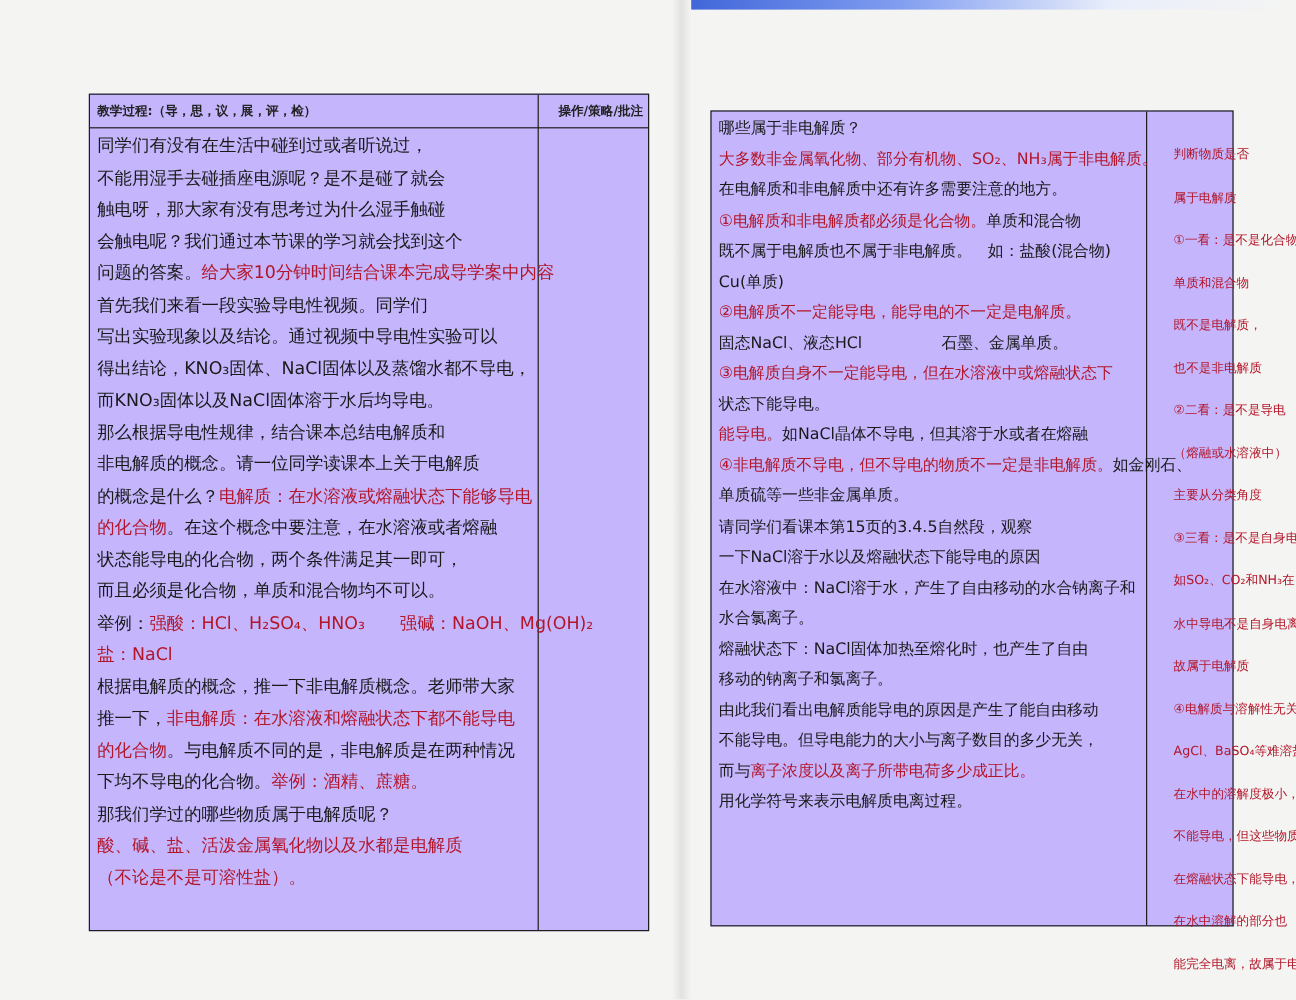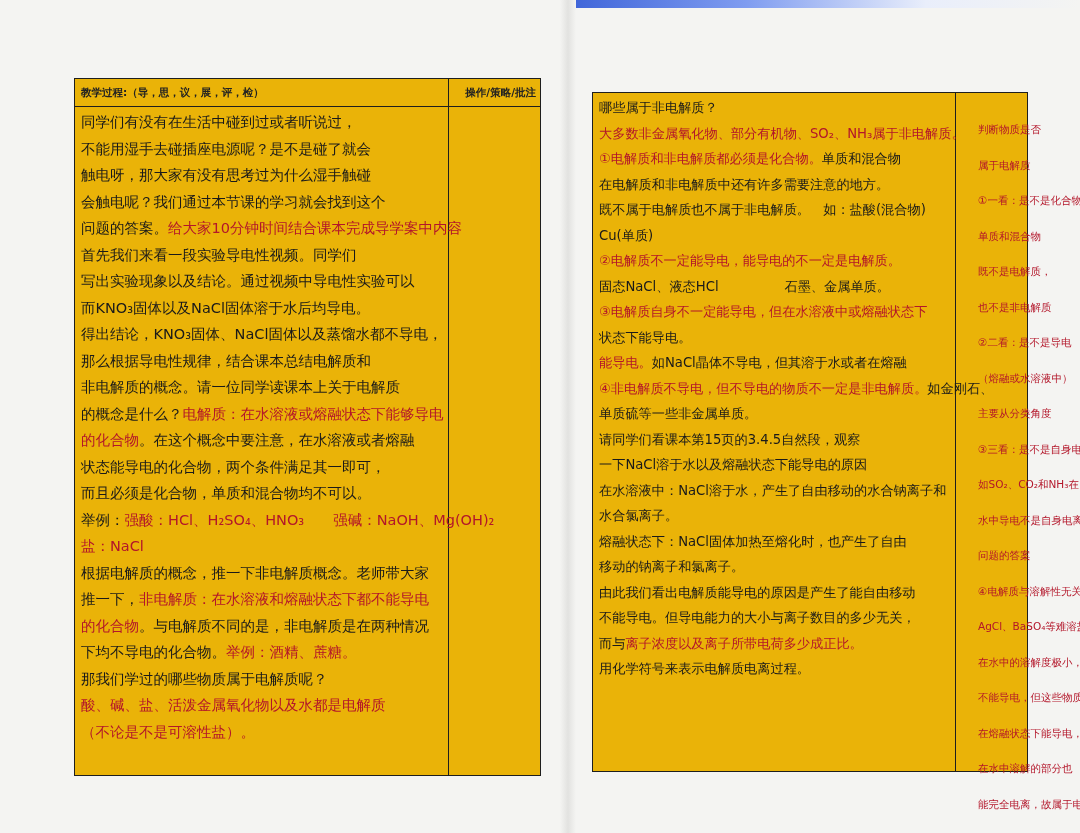--- a/index.html
+++ b/index.html
@@ -10,21 +10,21 @@
   }
   .top-strip {
     position:absolute; left:566px; top:0; width:514px; height:8px;
     background:linear-gradient(90deg,#3d63d8 0%,#7f9cf0 35%,#e9eefb 70%,#f4f4f2 100%);
   }
   .spine {
     position:absolute; left:560px; top:0; width:16px; height:833px;
     background:linear-gradient(90deg,#f4f4f2,#e2e2e0 50%,#f4f4f2);
   }
   .page {
-    position:absolute; border:1.5px solid #1e1e1e; background:#eab308;
+    position:absolute; border:1.5px solid #1e1e1e; background:#c4b5fd;
     box-sizing:border-box;
   }
   #left-page { left:74px; top:78px; width:467px; height:698px; }
   #right-page { left:592px; top:92px; width:436px; height:680px; }
   .hdr {
     position:absolute; left:0; top:0; height:28px; border-bottom:1.5px solid #1e1e1e;
     width:100%; box-sizing:border-box;
   }
   .hdr .title {
     position:absolute; left:6px; top:7px; font-size:10.5px; color:#222; font-weight:bold;
@@ -56,22 +56,22 @@
   </div>
   <div class="vline" style="left:373px;"></div>
   <div class="body-text" id="left-body" style="left:6px; top:30px; width:364px;">
       <p><span>同学们有没有在生活中碰到过或者听说过，</span><span class="red"></span></p>
       <p><span>不能用湿手去碰插座电源呢？是不是碰了就会</span><span class="red"></span></p>
       <p><span>触电呀，那大家有没有思考过为什么湿手触碰</span><span class="red"></span></p>
       <p><span>会触电呢？我们通过本节课的学习就会找到这个</span><span class="red"></span></p>
       <p><span>问题的答案。</span><span class="red">给大家10分钟时间结合课本完成导学案中内容</span></p>
       <p><span>首先我们来看一段实验导电性视频。同学们</span><span class="red"></span></p>
       <p><span>写出实验现象以及结论。通过视频中导电性实验可以</span><span class="red"></span></p>
+      <p><span>得出结论，KNO₃固体、NaCl固体以及蒸馏水都不导电，</span><span class="red"></span></p>
       <p><span>而KNO₃固体以及NaCl固体溶于水后均导电。</span><span class="red"></span></p>
-      <p><span>得出结论，KNO₃固体、NaCl固体以及蒸馏水都不导电，</span><span class="red"></span></p>
       <p><span>那么根据导电性规律，结合课本总结电解质和</span><span class="red"></span></p>
       <p><span>非电解质的概念。请一位同学读课本上关于电解质</span><span class="red"></span></p>
       <p><span>的概念是什么？</span><span class="red">电解质：在水溶液或熔融状态下能够导电</span></p>
       <p><span class="red">的化合物</span><span>。在这个概念中要注意，在水溶液或者熔融</span></p>
       <p><span>状态能导电的化合物，两个条件满足其一即可，</span><span class="red"></span></p>
       <p><span>而且必须是化合物，单质和混合物均不可以。</span><span class="red"></span></p>
       <p><span>举例：</span><span class="red">强酸：HCl、H₂SO₄、HNO₃　　强碱：NaOH、Mg(OH)₂</span></p>
       <p><span></span><span class="red">盐：NaCl</span></p>
       <p><span>根据电解质的概念，推一下非电解质概念。老师带大家</span><span class="red"></span></p>
       <p><span>推一下，</span><span class="red">非电解质：在水溶液和熔融状态下都不能导电</span></p>
@@ -81,22 +81,22 @@
       <p><span></span><span class="red">酸、碱、盐、活泼金属氧化物以及水都是电解质</span></p>
       <p><span></span><span class="red">（不论是不是可溶性盐）。</span></p>
     </div>
 </div>
 
 <div class="page" id="right-page">
   <div class="vline" style="left:362px;"></div>
   <div class="body-text" id="right-body" style="left:6px; top:2px; width:354px; font-size:13.2px; line-height:25.5px;">
       <p><span>哪些属于非电解质？</span><span class="red"></span></p>
       <p><span></span><span class="red">大多数非金属氧化物、部分有机物、SO₂、NH₃属于非电解质。</span></p>
+      <p><span>在电解质和非电解质中还有许多需要注意的地方。</span><span class="red"></span></p>
       <p><span class="red">①电解质和非电解质都必须是化合物。</span><span>单质和混合物</span></p>
-      <p><span>在电解质和非电解质中还有许多需要注意的地方。</span><span class="red"></span></p>
       <p><span>既不属于电解质也不属于非电解质。　如：盐酸(混合物)</span><span class="red"></span></p>
       <p><span>Cu(单质)</span><span class="red"></span></p>
       <p><span></span><span class="red">②电解质不一定能导电，能导电的不一定是电解质。</span></p>
       <p><span>固态NaCl、液态HCl　　　　　石墨、金属单质。</span><span class="red"></span></p>
       <p><span></span><span class="red">③电解质自身不一定能导电，但在水溶液中或熔融状态下</span></p>
       <p><span>状态下能导电。</span><span class="red"></span></p>
       <p><span class="red">能导电。</span><span>如NaCl晶体不导电，但其溶于水或者在熔融</span></p>
       <p><span class="red">④非电解质不导电，但不导电的物质不一定是非电解质。</span><span>如金刚石、</span></p>
       <p><span>单质硫等一些非金属单质。</span><span class="red"></span></p>
       <p><span>请同学们看课本第15页的3.4.5自然段，观察</span><span class="red"></span></p>
@@ -117,21 +117,21 @@
     <p>①一看：是不是化合物，</p>
     <p>单质和混合物</p>
     <p>既不是电解质，</p>
     <p>也不是非电解质</p>
     <p>②二看：是不是导电</p>
     <p>（熔融或水溶液中）</p>
     <p>主要从分类角度</p>
     <p>③三看：是不是自身电离</p>
     <p>如SO₂、CO₂和NH₃在</p>
     <p>水中导电不是自身电离</p>
-    <p>问题的答案</p>
+    <p>故属于电解质</p>
     <p>④电解质与溶解性无关</p>
     <p>AgCl、BaSO₄等难溶盐</p>
     <p>在水中的溶解度极小，</p>
     <p>不能导电，但这些物质</p>
     <p>在熔融状态下能导电，</p>
     <p>在水中溶解的部分也</p>
     <p>能完全电离，故属于电解质</p>
   </div>
 
 </body></html>

